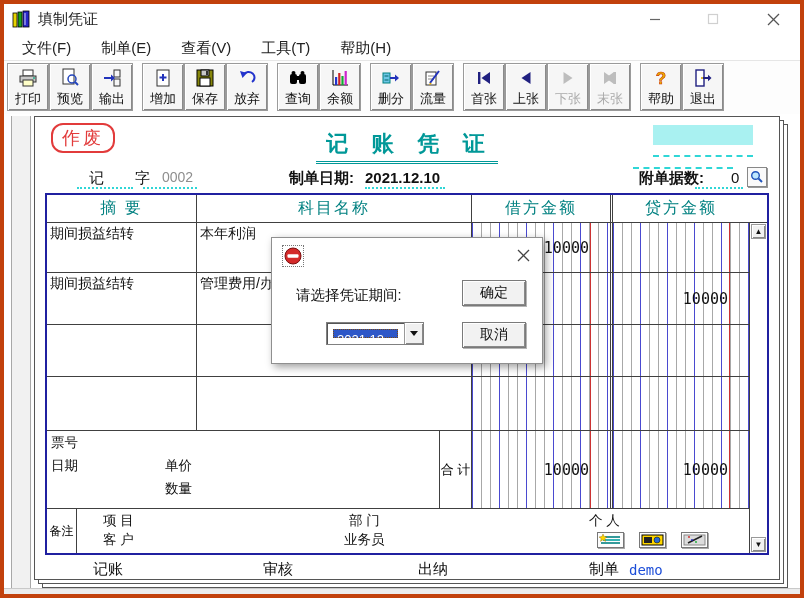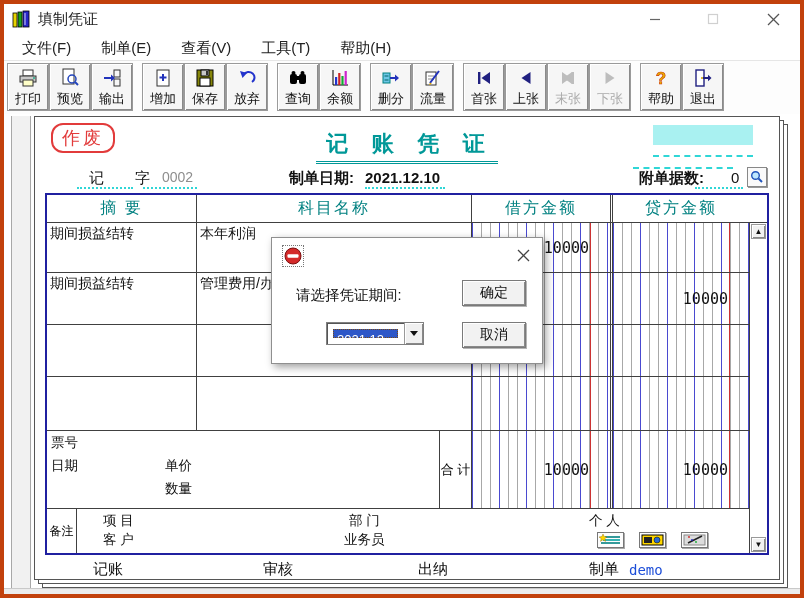--- a/index.html
+++ b/index.html
@@ -271,34 +271,34 @@
         <span class="tb-ico">
           <svg width="20" height="20" viewBox="0 0 20 20">
               <polygon points="14.5,4 14.5,16 5.5,10" fill="#202080"></polygon>
             </svg>
         </span>
         <span class="tb-label">上张</span>
       </button>
       <button class="tb-btn tb-disabled">
         <span class="tb-ico">
           <svg width="20" height="20" viewBox="0 0 20 20">
+              <polygon points="5.5,4 5.5,16 14.5,10" fill="#bdbdbd"></polygon>
+            </svg>
+        </span>
+        <span class="tb-label">下张</span>
+      </button>
+      <button class="tb-btn tb-disabled">
+        <span class="tb-ico">
+          <svg width="20" height="20" viewBox="0 0 20 20">
               <polygon points="4,4 4,16 12.5,10" transform="scale(-1,1) translate(-18,0)" fill="#bdbdbd"></polygon>
               <rect x="13.6" y="4" width="2.4" height="12" fill="#bdbdbd"></rect>
               <polygon points="4,4 4,16 12.5,10" fill="#bdbdbd"></polygon>
             </svg>
         </span>
         <span class="tb-label">末张</span>
-      </button>
-      <button class="tb-btn tb-disabled">
-        <span class="tb-ico">
-          <svg width="20" height="20" viewBox="0 0 20 20">
-              <polygon points="5.5,4 5.5,16 14.5,10" fill="#bdbdbd"></polygon>
-            </svg>
-        </span>
-        <span class="tb-label">下张</span>
       </button>
     </div>
     <div class="tb-group">
       <button class="tb-btn">
         <span class="tb-ico">
           <svg width="20" height="20" viewBox="0 0 20 20">
               <text x="10" y="16" font-size="17" font-weight="bold" text-anchor="middle" fill="#e8b400" stroke="#cc3300" stroke-width="0.6">?</text>
             </svg>
         </span>
         <span class="tb-label">帮助</span>

